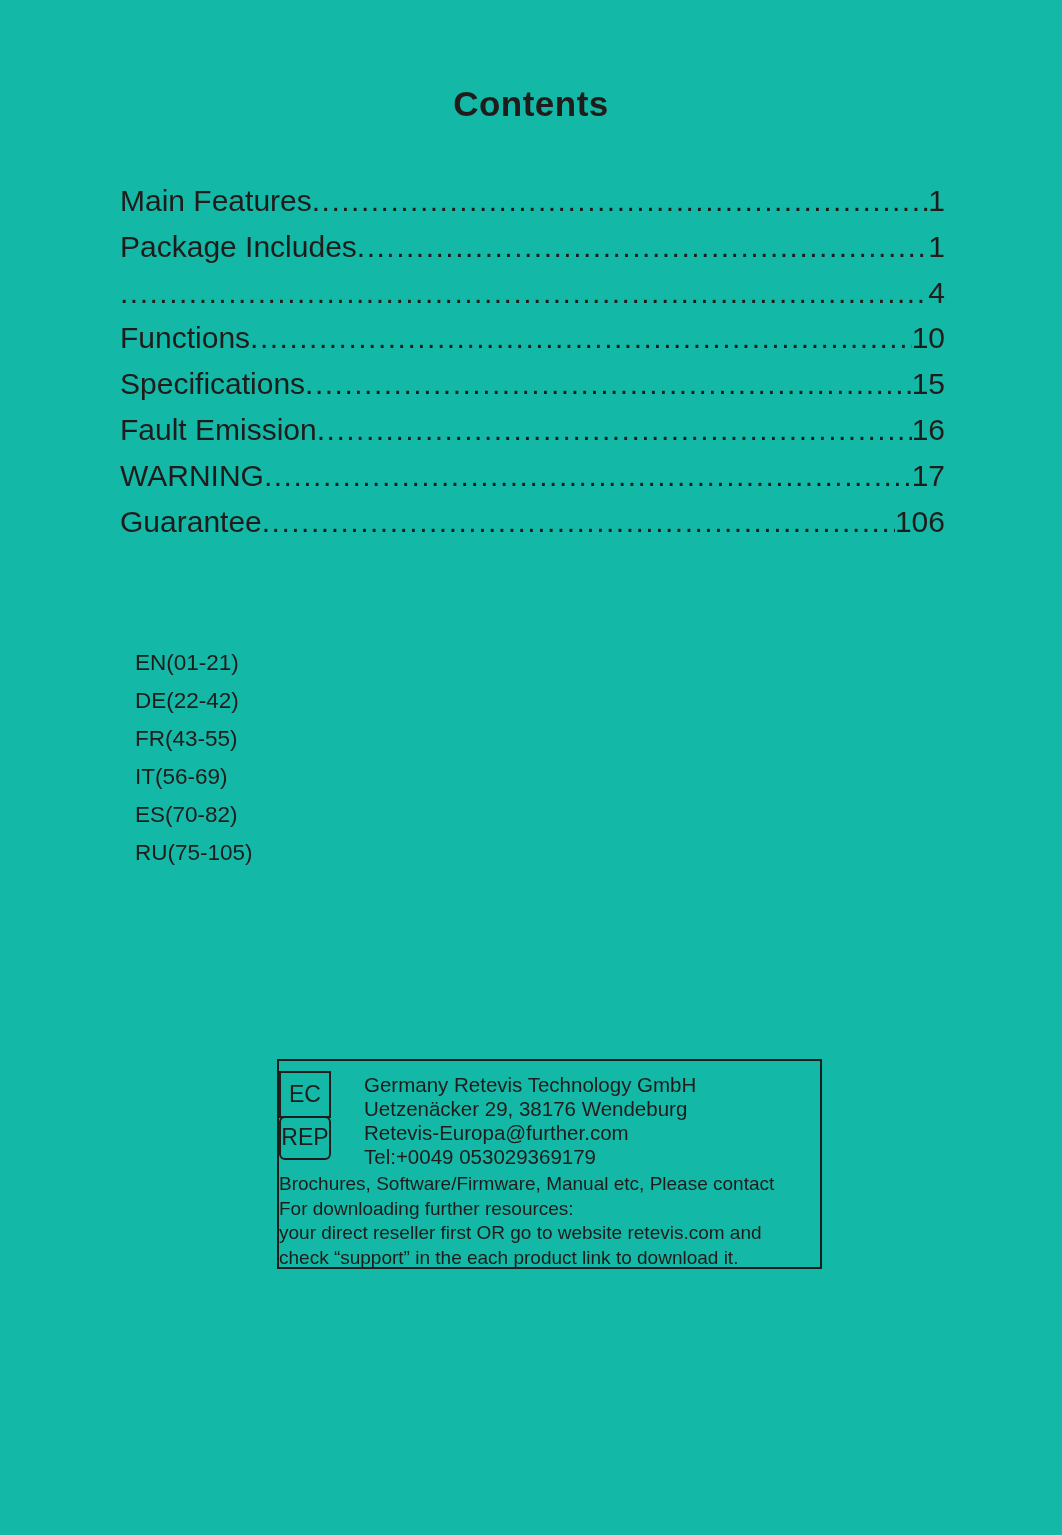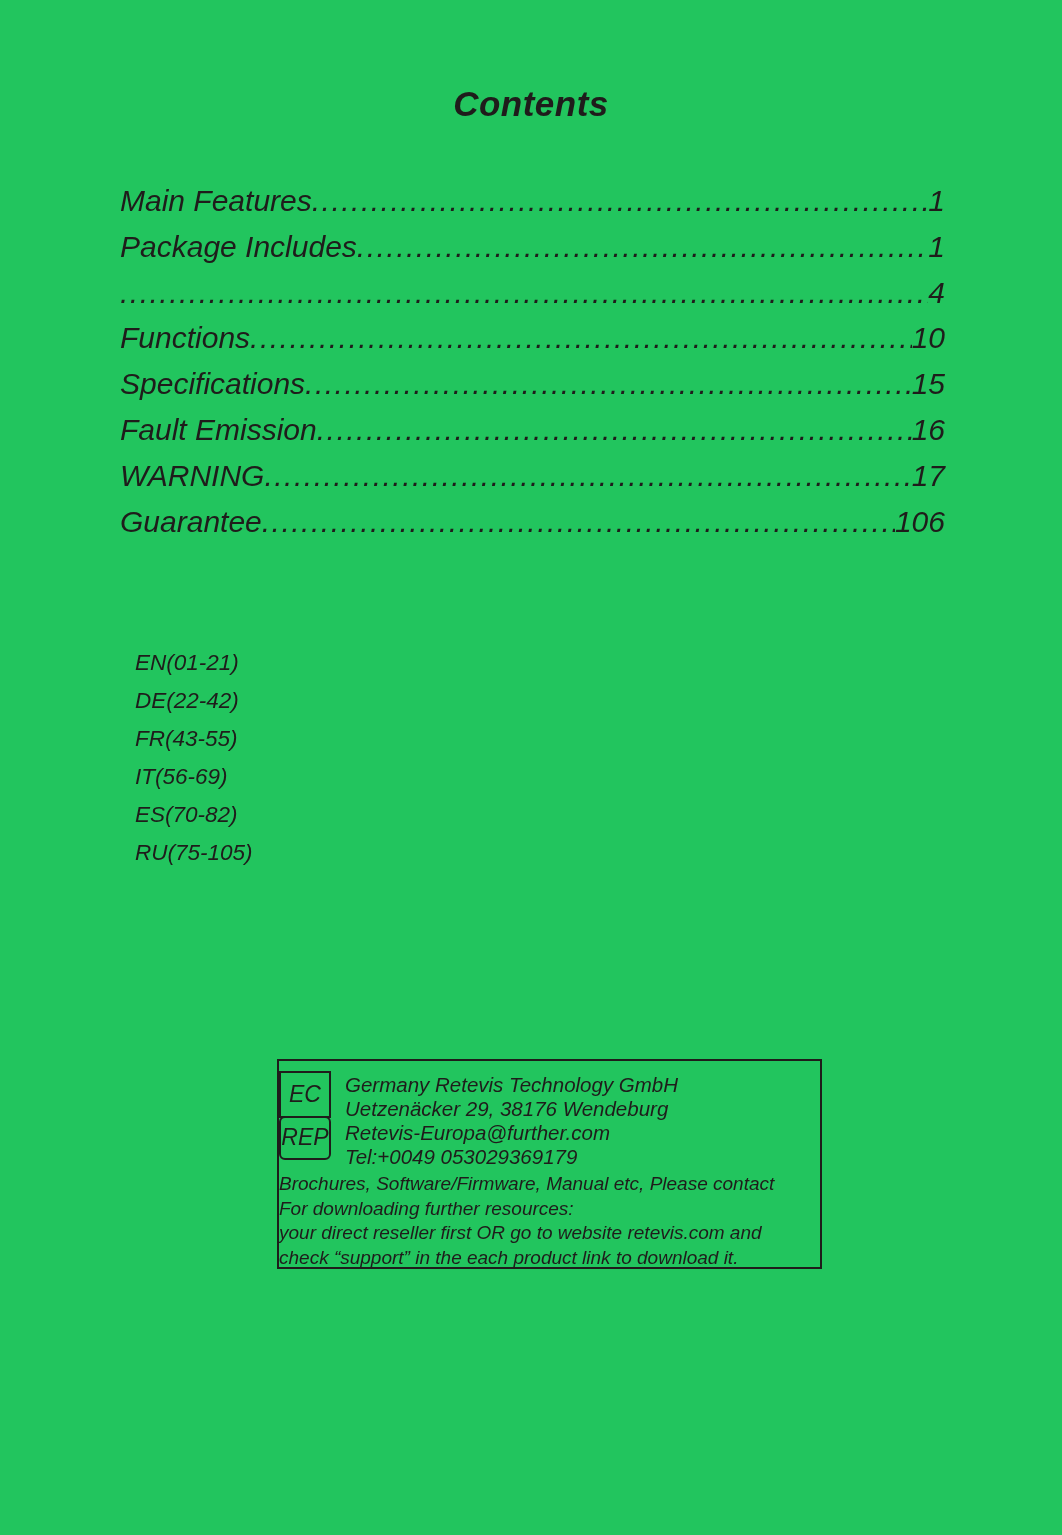--- a/index.html
+++ b/index.html
@@ -1,25 +1,24 @@
 <!DOCTYPE html>
 <html><head>
 <meta charset="utf-8">
 <style>
   * { margin: 0; padding: 0; box-sizing: border-box; }
   html, body { background: #ffffff; }
   .page {
     position: relative;
     width: 1062px;
     height: 1535px;
-    background: #22c55e;
+    background: #14b8a6;
     color: #1f1c1b;
     font-family: "Liberation Sans", sans-serif;
     overflow: hidden;
-    font-style: italic;
   }
   .doc-title {
     position: absolute;
     top: 84px;
     left: 0;
     width: 100%;
     text-align: center;
     font-size: 35px;
     line-height: 40px;
     font-weight: 700;
@@ -70,21 +69,21 @@
   .rep-cell {
     border: 2.5px solid #1f1c1b;
     height: 47px;
     display: flex;
     align-items: center;
     justify-content: center;
     font-size: 23px;
   }
   .rep-cell + .rep-cell { margin-top: -2.5px; height: 44px; border-radius: 6px; }
   .rep-company { font-size: 20.5px; line-height: 24px; padding-top: 2px; }
-  .rep-company div { white-space: nowrap; }
+  .rep-company div { white-space: nowrap; margin-left: 19px; }
   .rep-resources { font-size: 19px; line-height: 24.5px; margin-top: 3px; }
   .rep-resources div { white-space: nowrap; }
 </style>
 </head>
 <body>
 
 <div class="page">
 
   <h1 class="doc-title">Contents</h1>
 

